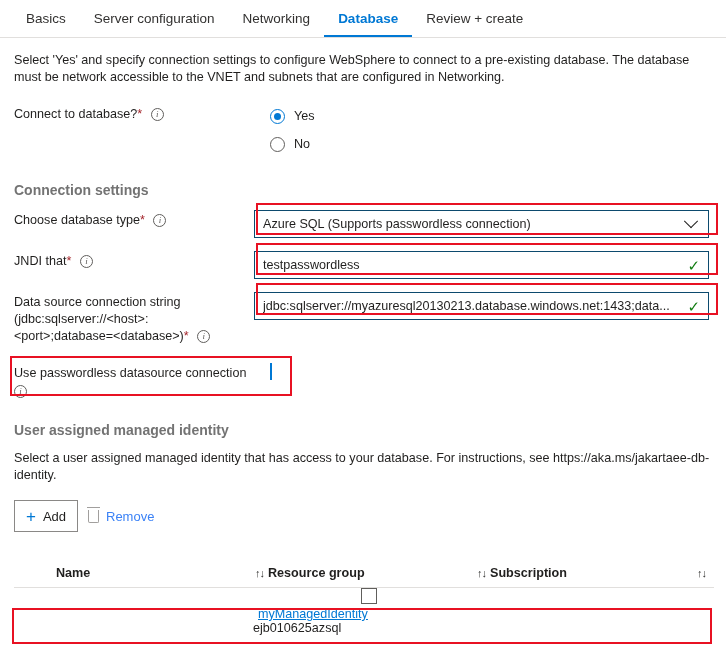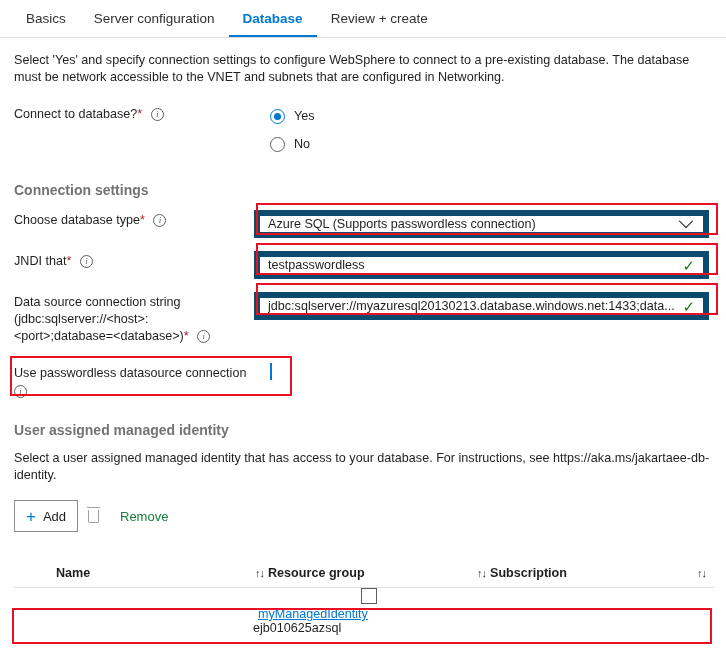--- a/index.html
+++ b/index.html
@@ -93,21 +93,21 @@
     font-size: 14px;
     font-weight: bold;
     margin: 22px 0 12px 0;
     color: #737373;
   }
 
   
   .field-col { position: relative; width: 455px; }
   .control {
     height: 28px;
-    border: 6px solid #0c4a6e;
+    border: 1px solid #0c4a6e;
     background: #fff;
     display: flex;
     align-items: center;
     padding: 0 8px;
     font-size: 12.6px;
     color: #201f1e;
     width: 100%;
     overflow: hidden;
     white-space: nowrap;
   }
@@ -168,23 +168,23 @@
     width: 64px; height: 32px;
     border: 1px solid #8a8886;
     background: #fff;
     font-size: 13px;
     cursor: pointer;
   }
   .plus {
     color: #0078d4; font-size: 17px; line-height: 1; font-weight: 400;
   }
   .cmd-remove {
-    display: flex; align-items: center; gap: 21px;
+    display: flex; align-items: center; gap: 7px;
     height: 32px; padding: 0 10px 0 8px;
-    color: #15803d; font-size: 13px;
+    color: #3b82f6; font-size: 13px;
     cursor: default;
   }
   .trash {
     width: 11px; height: 13px;
     position: relative;
     border: 1px solid #a19f9d;
     border-top: none;
     border-radius: 0 0 2px 2px;
   }
   .trash::before {
@@ -234,20 +234,21 @@
   }
 </style>
 </head>
 <body>
 
 <div class="page">
 
   <div class="tabs">
     <div class="tab">Basics</div>
     <div class="tab">Server configuration</div>
+    <div class="tab">Networking</div>
     <div class="tab active">Database</div>
     <div class="tab">Review + create</div>
   </div>
 
   <div class="content">
 
     <div class="intro">Select 'Yes' and specify connection settings to configure WebSphere to connect to a pre-existing database. The database must be network accessible to the VNET and subnets that are configured in Networking.</div>
 
     <div class="row">
       <div class="label-col">

